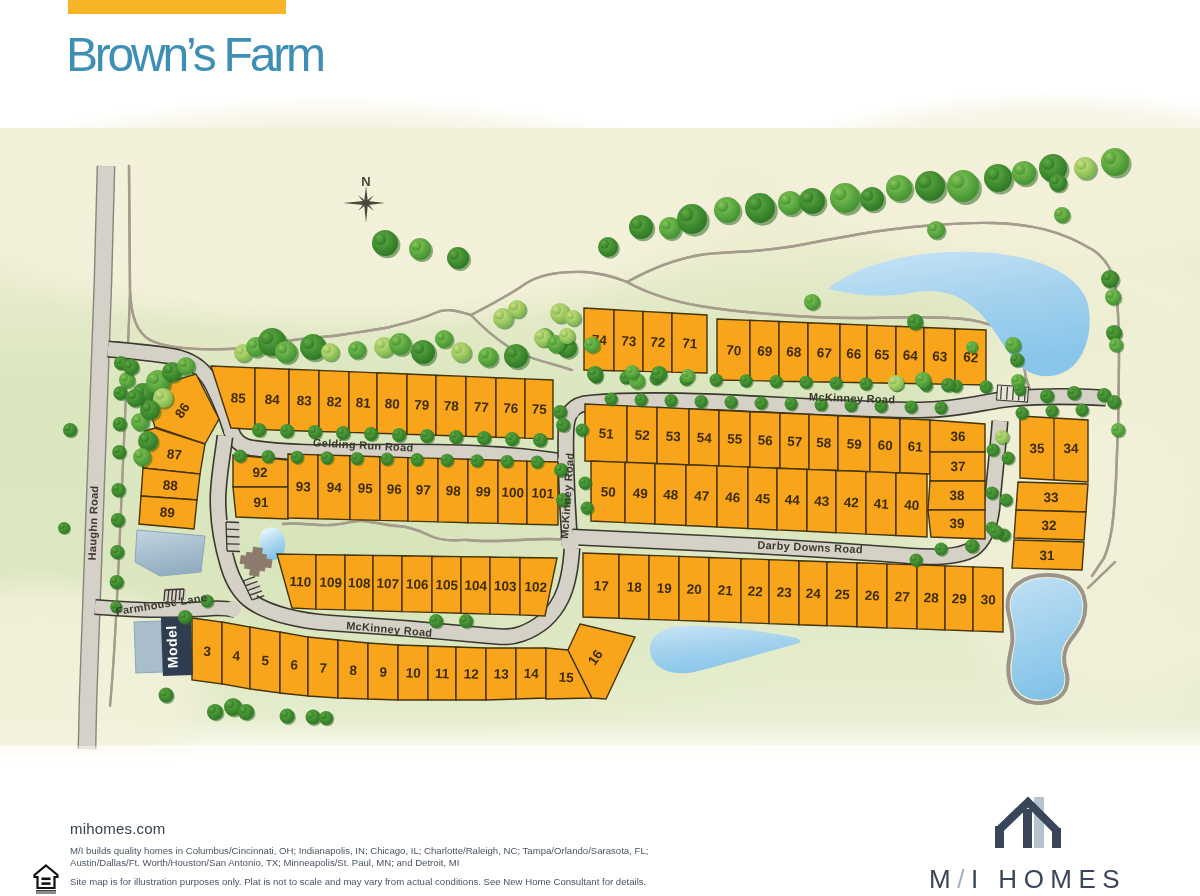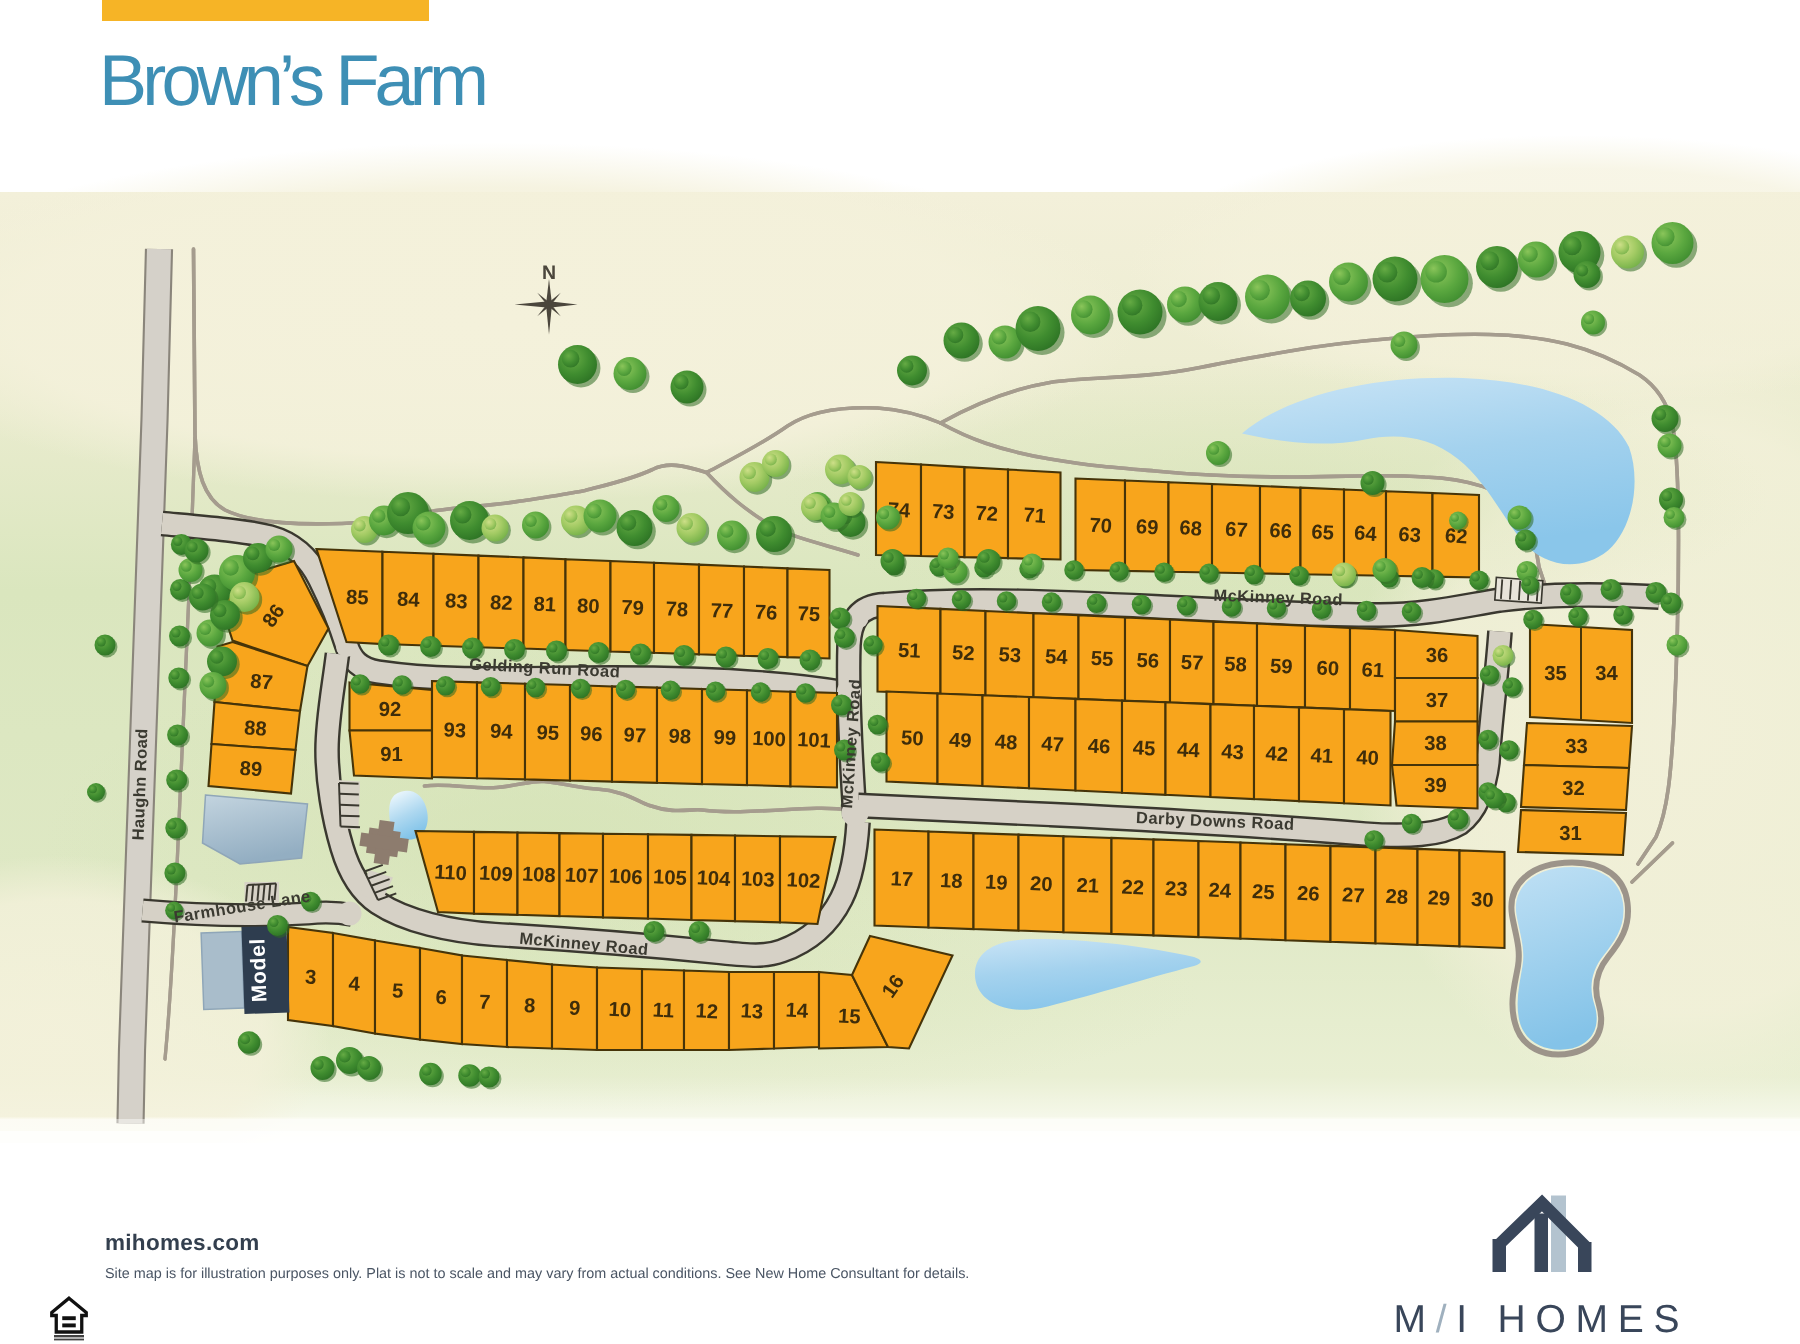--- a/index.html
+++ b/index.html
@@ -1,21 +1,21 @@
 <!DOCTYPE html>
 <html><head><meta charset="utf-8">
 <style>
 html,body{margin:0;padding:0;background:#fff;width:1200px;height:896px;overflow:hidden;
 font-family:"Liberation Sans",sans-serif;}
 .page{position:relative;width:1200px;height:896px;}
 .ybar{position:absolute;left:68px;top:0;width:218px;height:14px;background:#F6B426;}
 .title{position:absolute;left:66px;top:27px;font-size:48px;color:#3E8FB5;letter-spacing:-3.2px;}
 svg{position:absolute;left:0;top:0;}
 .foot{position:absolute;left:70px;top:820px;width:640px;color:#3E4A5A;}
-.foot .mi{font-size:15px;font-weight:bold;color:#333F4E;letter-spacing:0.2px;}
+.foot .mi{font-size:15px;font-weight:normal;color:#333F4E;letter-spacing:0.2px;}
 .foot .legal{margin-top:8px;font-size:9.6px;line-height:1.25;color:#4A5564;}
 .foot .legal2{margin-top:7px;font-size:9.6px;color:#4A5564;}
 .eho{position:absolute;left:33px;top:864px;}
 .milogo{position:absolute;left:928px;top:782px;width:210px;}
 .miword{position:absolute;left:929px;top:864px;white-space:nowrap;font-size:26px;color:#39465A;letter-spacing:6.5px;font-weight:400;}
 </style></head>
 <body>
 <div class="page">
 <svg width="1200" height="896" viewBox="0 0 1200 896" text-rendering="geometricPrecision">
 <defs>
@@ -1267,20 +1267,22 @@
 <polygon points="373.8,195.2 365.1,202.1 366.9,203.9"></polygon>
 </g>
 <rect x="0" y="746" width="1200" height="8" fill="#FFFFFF" opacity="0.45"></rect>
 <rect x="0" y="754" width="1200" height="8" fill="#FFFFFF" opacity="0.8"></rect>
 <rect x="0" y="762" width="1200" height="134" fill="#FFFFFF"></rect>
 </svg>
 <div class="ybar"></div>
 <div class="title">Brown’s Farm</div>
 <div class="foot">
   <div class="mi">mihomes.com</div>
+  <div class="legal">M/I builds quality homes in Columbus/Cincinnati, OH; Indianapolis, IN; Chicago, IL; Charlotte/Raleigh, NC; Tampa/Orlando/Sarasota, FL;<br>
+  Austin/Dallas/Ft. Worth/Houston/San Antonio, TX; Minneapolis/St. Paul, MN; and Detroit, MI</div>
   <div class="legal2">Site map is for illustration purposes only. Plat is not to scale and may vary from actual conditions. See New Home Consultant for details.</div>
 </div>
 <svg class="eho" width="26" height="30" viewBox="0 0 26 30">
   <path d="M13,1.5 L24.5,11 L24.5,13 L21.5,13 L21.5,24 L4.5,24 L4.5,13 L1.5,13 L1.5,11 Z" fill="none" stroke="#111" stroke-width="2.2"></path>
   <rect x="8.5" y="13.5" width="9" height="2.6" fill="#111"></rect>
   <rect x="8.5" y="18.3" width="9" height="2.6" fill="#111"></rect>
   <rect x="3" y="26" width="20" height="1.6" fill="#111" opacity="0.8"></rect>
   <rect x="3" y="28.4" width="20" height="1.2" fill="#111" opacity="0.8"></rect>
 </svg>
 <svg class="milogo" width="210" height="80" viewBox="0 0 210 80">

